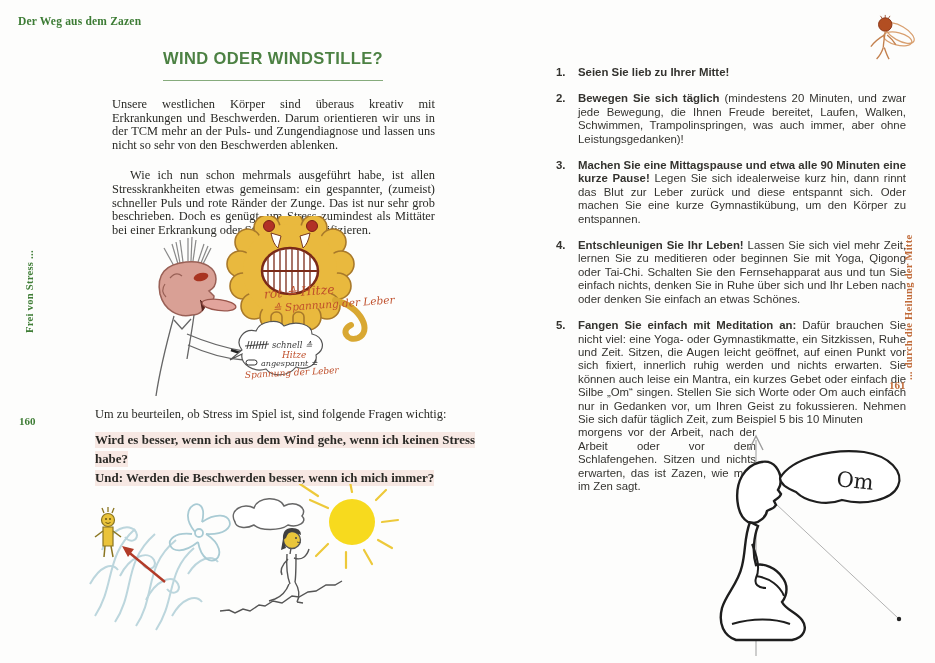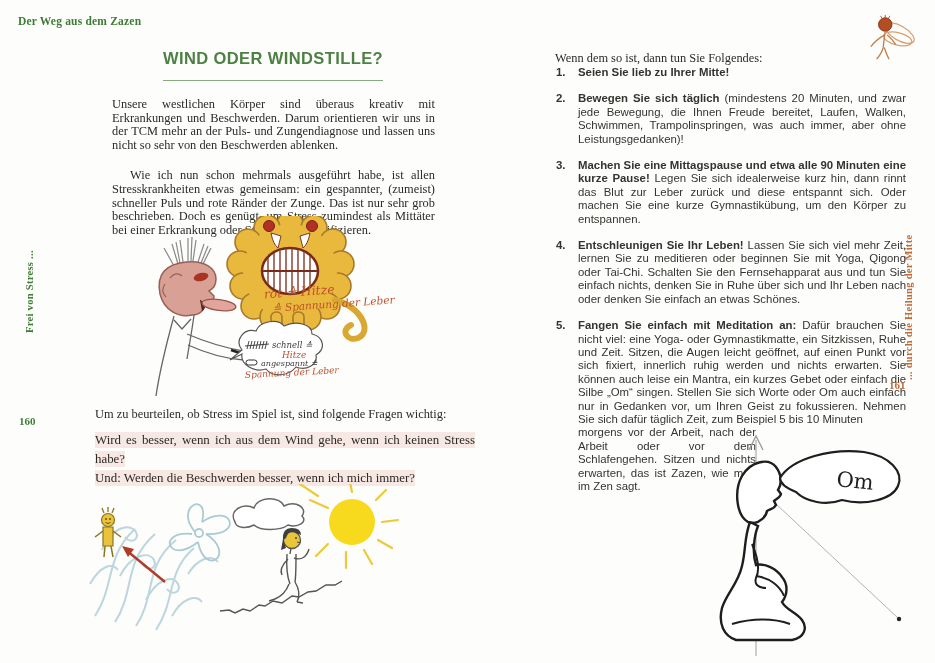--- a/index.html
+++ b/index.html
@@ -30,21 +30,21 @@
   }
   .body-col p { margin:17px; }
   .body-col p.indent { text-indent:18px; }
   .para-questions-intro {
     position:absolute; left:95px; top:408px; width:378px;
     font-size:12.4px; line-height:13.8px;
     padding-left:48px; text-indent:-48px;
   }
   .questions {
     position:absolute; left:95px; top:431px; width:380px;
-    font-size:12.9px; font-weight:normal; line-height:19px; text-align:justify;
+    font-size:12.9px; font-weight:bold; line-height:19px; text-align:justify;
   }
   .questions .hl { background:#f7e8e3; padding:1px 0; box-decoration-break:clone; -webkit-box-decoration-break:clone; }
   .margin-left-label {
     position:absolute; left:24px; top:333px;
     transform:rotate(-90deg); transform-origin:0 0;
     white-space:nowrap;
     font-size:10.5px; font-weight:bold; color:#3f7d36; letter-spacing:0.3px;
   }
   .pagenum-left {
     position:absolute; left:19px; top:371px;
@@ -288,21 +288,20 @@
         <path d="M229,100 C226,108 222,112 215,115"></path>
         <path d="M237,118 l6,1 M215,115 l-6,2"></path>
       </g>
     </g>
     <path d="M160,127 l9,-1 l6,3 l8,-4 l7,2 l9,-6 l6,1 l8,-5 l9,2 l10,-7 l7,1 l9,-5 l8,-1 l10,-6 l9,0 l7,-4" fill="none" stroke="#555" stroke-width="1.4"></path>
   </svg>
 
   <div class="margin-left-label">Frei von Stress ...</div>
   <div class="pagenum-left">160</div>
 
-  <p class="right-intro">Wenn dem so ist, dann tun Sie Folgendes:</p>
 
   <ol class="steps">
     <li>
       <span class="num">1.</span>
       <b>Seien Sie lieb zu Ihrer Mitte!</b><span></span>
     </li>
     <li>
       <span class="num">2.</span>
       <b>Bewegen Sie sich täglich</b><span> (mindestens 20 Minuten, und zwar jede Bewegung, die Ihnen Freude bereitet, Laufen, Walken, Schwimmen, Trampolinspringen, was auch immer, aber ohne Leistungsgedanken)!</span>
     </li>

